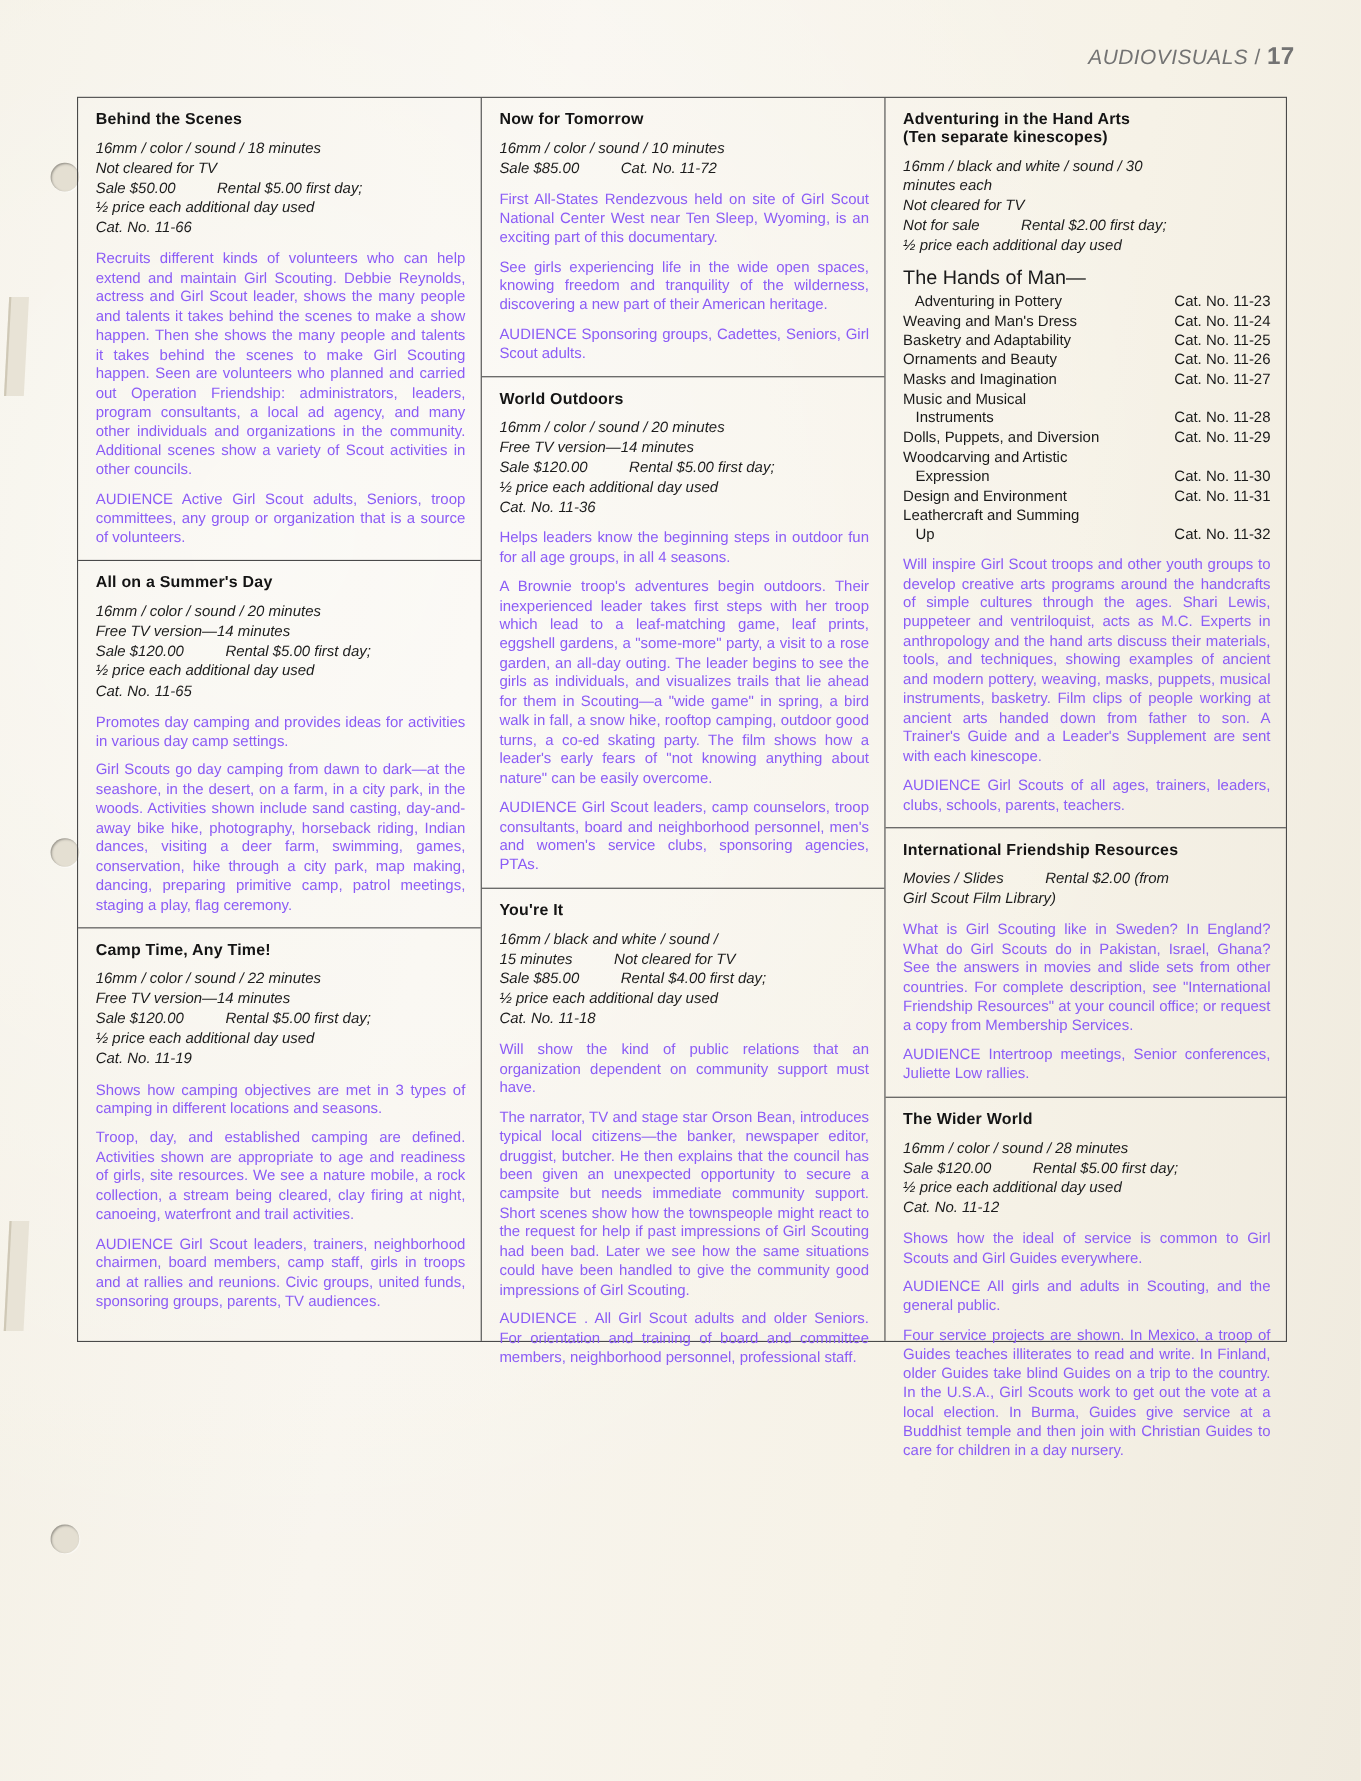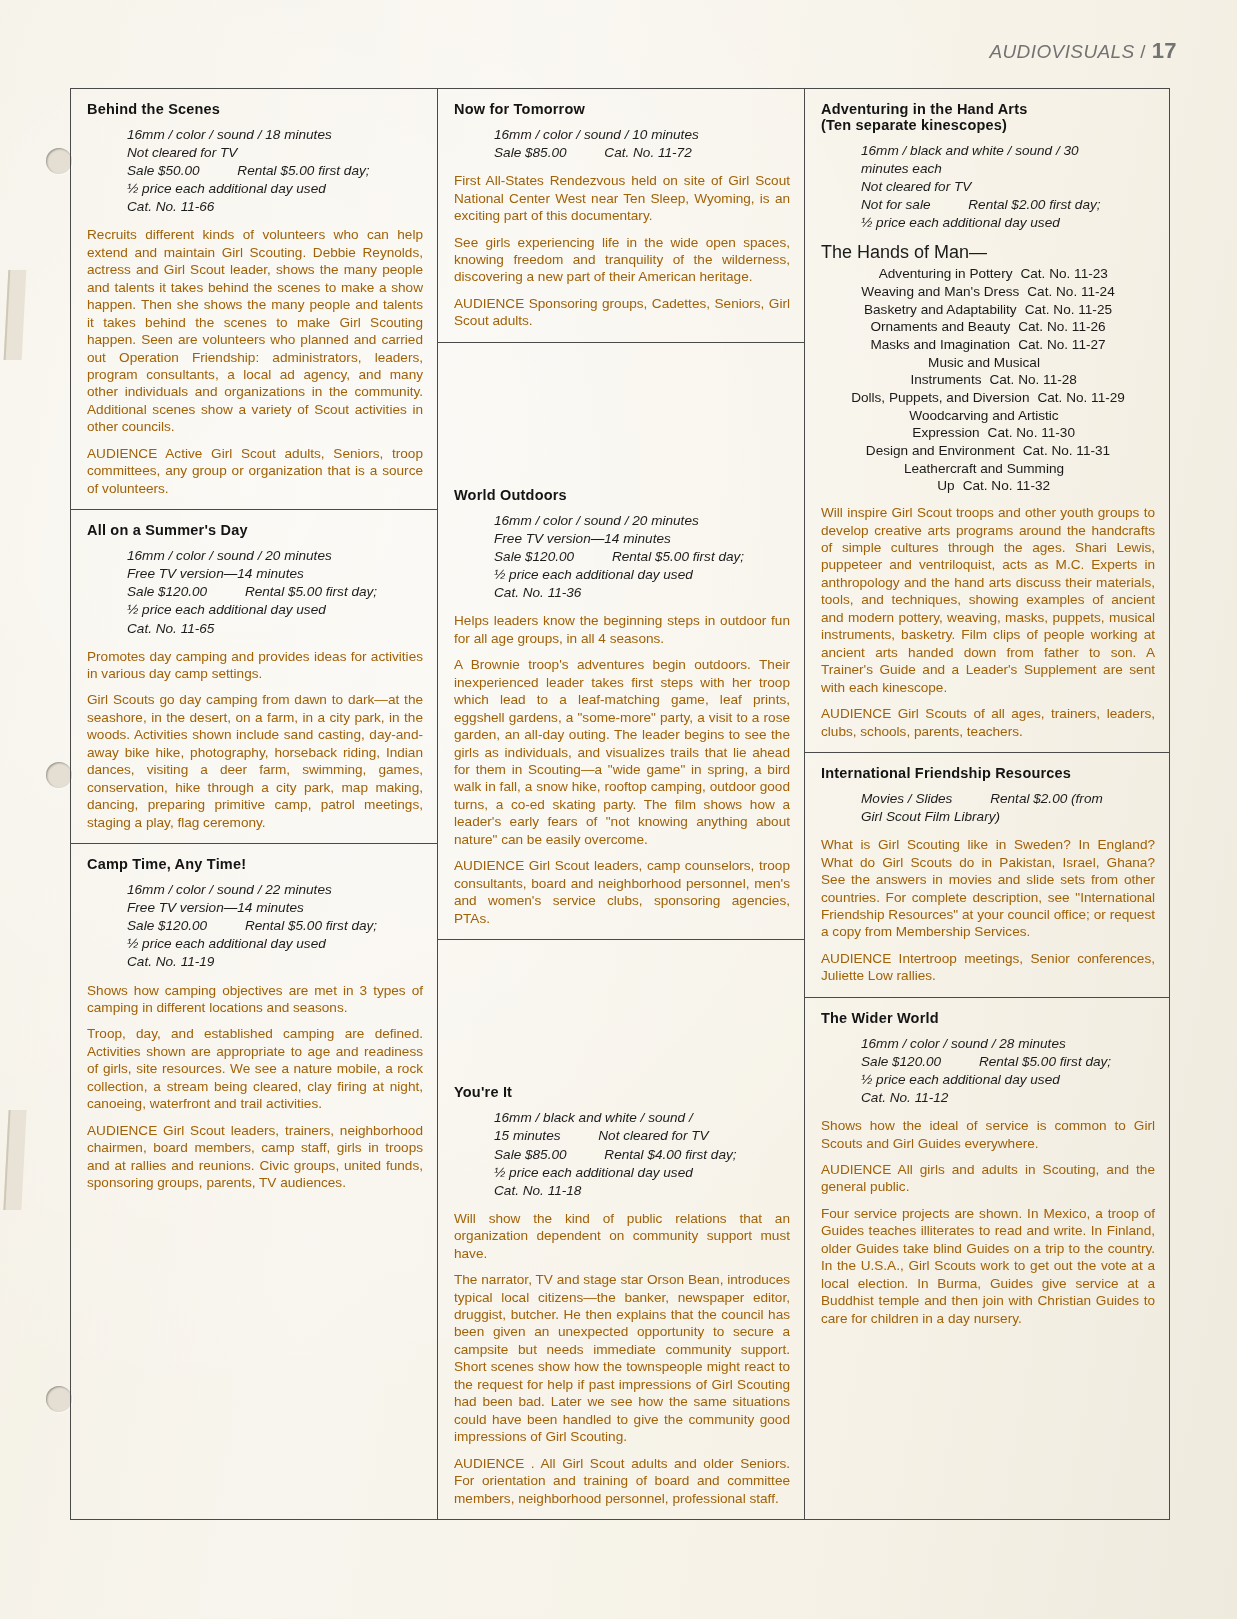--- a/index.html
+++ b/index.html
@@ -46,21 +46,21 @@
   .header .num {
     font-weight: bold;
     font-style: normal;
     font-size: 22px;
   }
   .frame {
     position: absolute;
     left: 70px;
     top: 88px;
     width: 1100px;
-    height: 1432px;
+    height: 1132px;
     border: 1px solid #4a4a4a;
     box-sizing: border-box;
     display: flex;
   }
   .col {
     box-sizing: border-box;
     display: flex;
     flex-direction: column;
   }
   .col.c1 { width: 367px; border-right: 1px solid #4a4a4a; }
@@ -88,38 +88,37 @@
   .specs {
     font-style: italic;
     font-size: 13.6px;
     line-height: 1.33;
     margin: 0 0 10px 0;
     color: #1c1c1c;
   }
   .specs .row {
     display: block;
     white-space: pre;
-    margin-left: 40px;
   }
   p.body {
     margin: 0 0 9px 0;
     font-size: 13.6px;
     line-height: 1.285;
     text-align: justify;
-    color: #a16207;
+    color: #8b5cf6;
   }
   p.body:last-child { margin-bottom: 0; }
   .cat-list {
     font-size: 13.6px;
     line-height: 1.30;
     margin: 0 0 9px 0;
   }
   .cat-list .cl-row {
     display: flex;
-    justify-content: center;
+    justify-content: space-between;
     white-space: pre;
   }
   .cat-list .cl-name { flex: 0 1 auto; }
   .cat-list .cl-num { flex: 0 0 auto; padding-left: 8px; }
   .cat-head { font-size: 18px; margin: 0 0 2px 0; }
 
   
   .hole {
     position: absolute;
     left: 46px;

